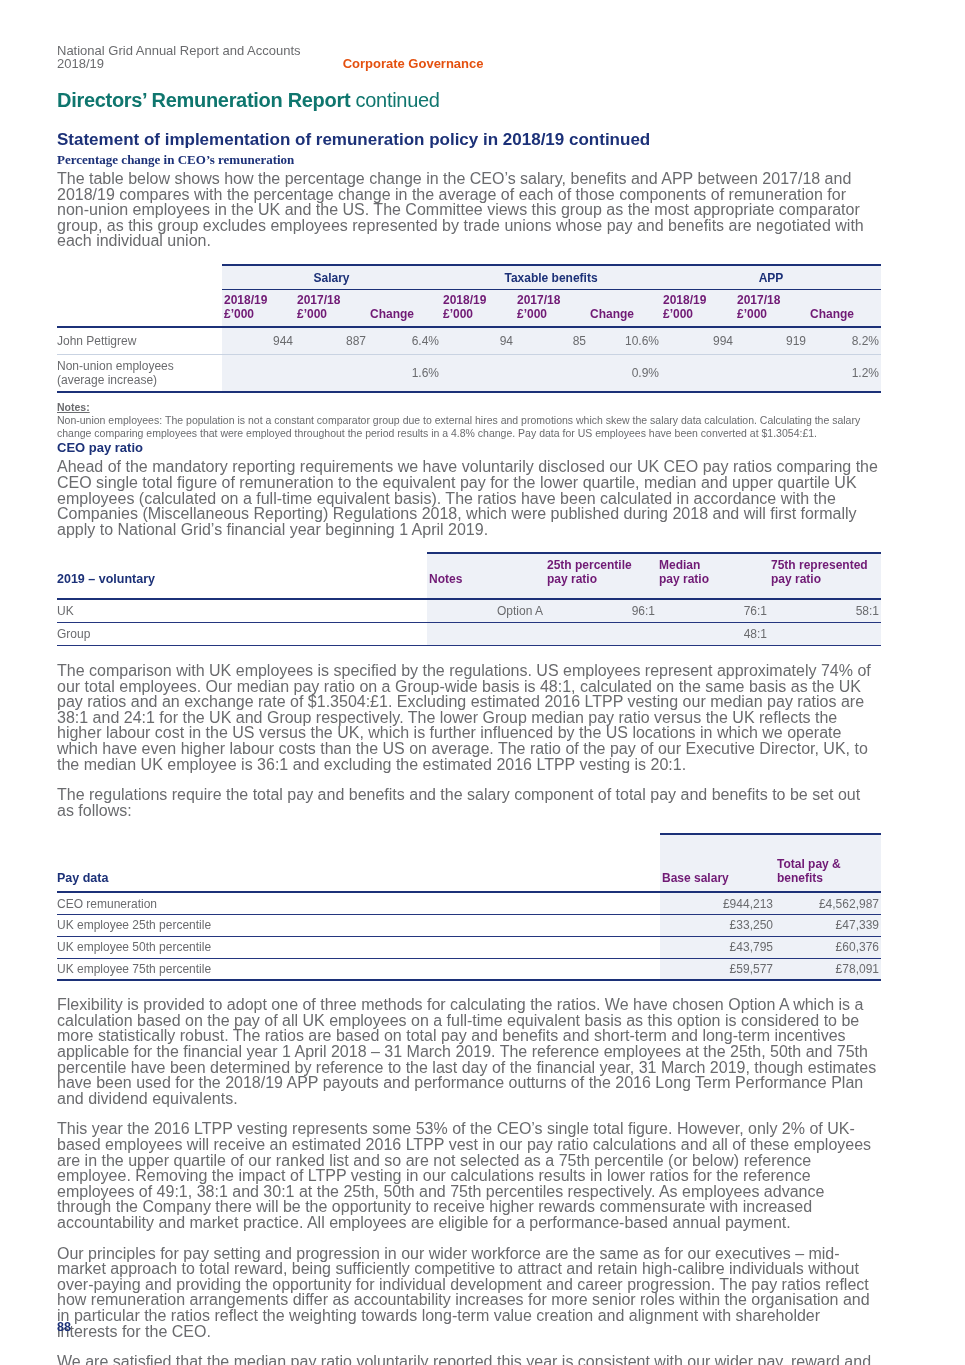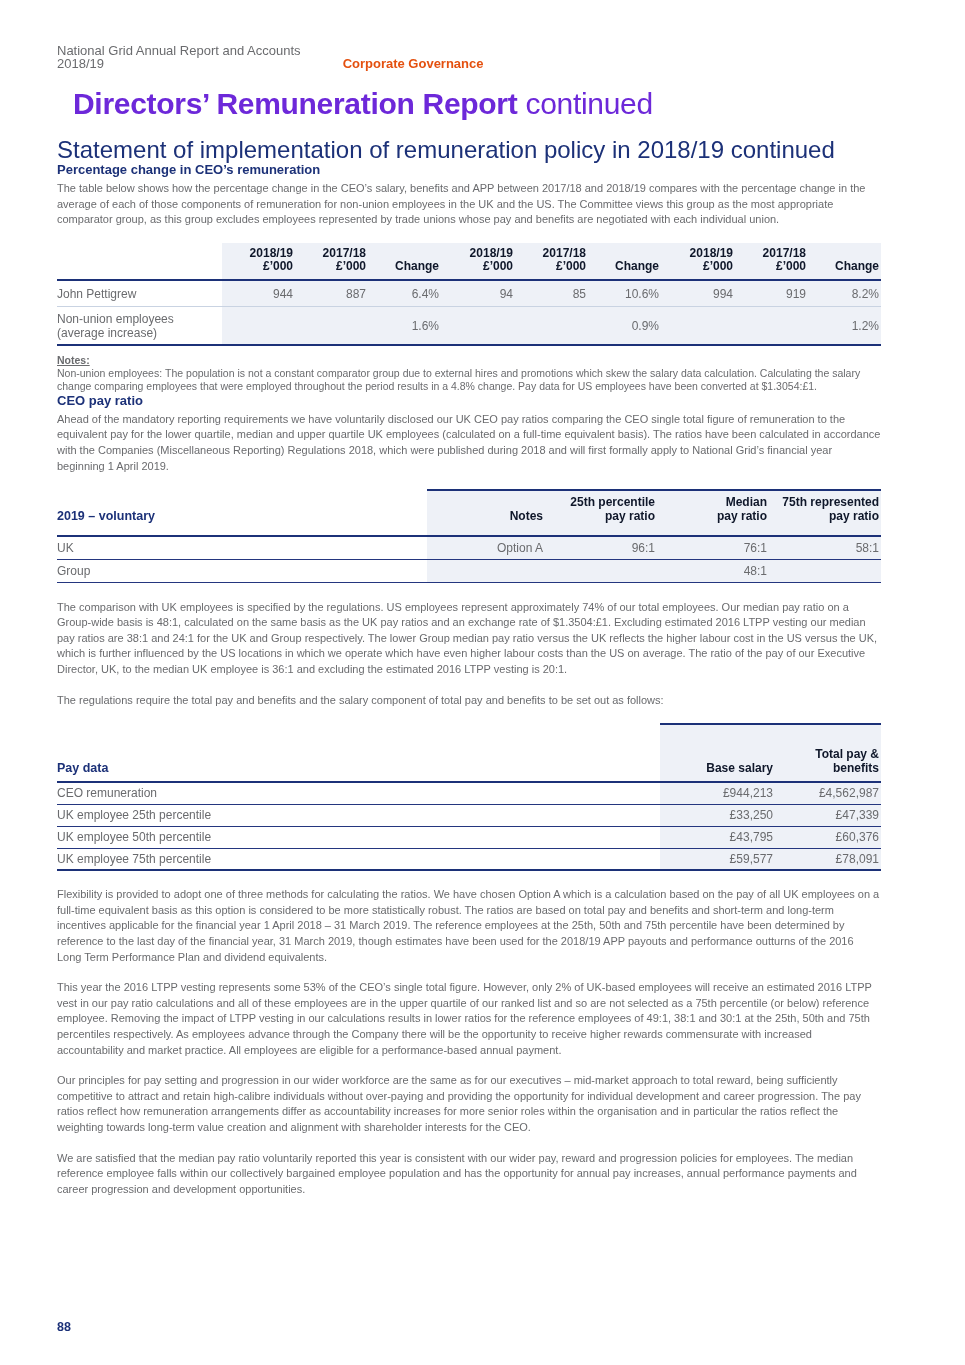--- a/index.html
+++ b/index.html
@@ -14,36 +14,36 @@
     overflow: hidden;
   }
   .content { padding: 44px 84px 0 57px; }
 
   
   .meta { font-size: 13px; line-height: 13px; margin-bottom: 12px; }
   .meta-left { display: inline-block; width: 282px; color: #6a6b6e; }
   .meta-section { color: #e4500f; font-weight: bold; }
 
   
-  h1.title { margin: 16px; font-size: 30px; line-height: 36px; color: #6d28d9; font-weight: normal; letter-spacing: -0.3px; }
+  h1.title { margin: 0; font-size: 20px; line-height: 36px; color: #0f766e; font-weight: normal; letter-spacing: -0.3px; }
   h1.title .tb { font-weight: bold; }
-  h2.subtitle { margin: 10px 0 0; font-size: 24px; line-height: 24px; color: #1c3178; font-weight: normal; }
+  h2.subtitle { margin: 10px 0 0; font-size: 17px; line-height: 24px; color: #1c3178; font-weight: bold; }
 
   h3.sec { margin: 0 0 3px; font-size: 13px; line-height: 16px; color: #1c3178; font-weight: bold; }
-  .sec1 { margin-top: 42px; }
+  .sec1 { margin-top: 42px; font-family: Liberation Serif, serif; }
   .sec2 { margin-top: 15px; }
 
-  p.body { margin: 0 0 15px; font-size: 11px; line-height: 15.6px; color: #6a6b6e; width: 824px; }
+  p.body { margin: 0 0 15px; font-size: 16px; line-height: 15.6px; color: #6a6b6e; width: 824px; }
 
   
   table { border-collapse: collapse; table-layout: fixed; width: 824px; }
   td { font-size: 12px; color: #6a6b6e; padding: 0 2px; vertical-align: middle; }
   .sh { background: #eef1f7; }
   .num { text-align: right; }
-  .hcell { color: #0f172a; font-weight: bold; text-align: right; line-height: 13.5px; }
+  .hcell { color: #701a75; font-weight: bold; text-align: left; line-height: 13.5px; }
   .lblcell { text-align: left; padding-left: 0; }
 
   
   .t1 { margin-top: 5px; }
   .t1 .grp td.sh { border-top: 2px solid #1c3178; border-bottom: 1px solid #1c3178; height: 25px; color: #1c3178; font-weight: bold; text-align: center; vertical-align: middle; }
   .t1 .sub td { border-bottom: 2px solid #1c3178; vertical-align: bottom; height: 36px; padding-bottom: 5px; padding-top: 4px; }
   .t1 .r1 td { border-bottom: 1px solid #c9d3e2; height: 27px; }
   .t1 .r2 td { border-bottom: 2px solid #1c3178; height: 38px; }
   .t1 .lbl2 { line-height: 14px; }
 
@@ -95,20 +95,26 @@
           <col style="width:73px">
           <col style="width:73px">
         <col style="width:74px">
           <col style="width:73px">
           <col style="width:73px">
         <col style="width:74px">
           <col style="width:73px">
           <col style="width:73px">
       </colgroup>
       <tbody>
+          <tr class="grp">
+        <td class="lblcell"></td>
+        <td class="sh" colspan="3">Salary</td>
+        <td class="sh" colspan="3">Taxable benefits</td>
+        <td class="sh" colspan="3">APP</td>
+      </tr>
       <tr class="sub">
         <td class="lblcell"></td>
         <td class="sh hcell">
               <div>2018/19</div>
               <div>£’000</div>
             </td>
         <td class="sh hcell">
               <div>2017/18</div>
               <div>£’000</div>
             </td>

